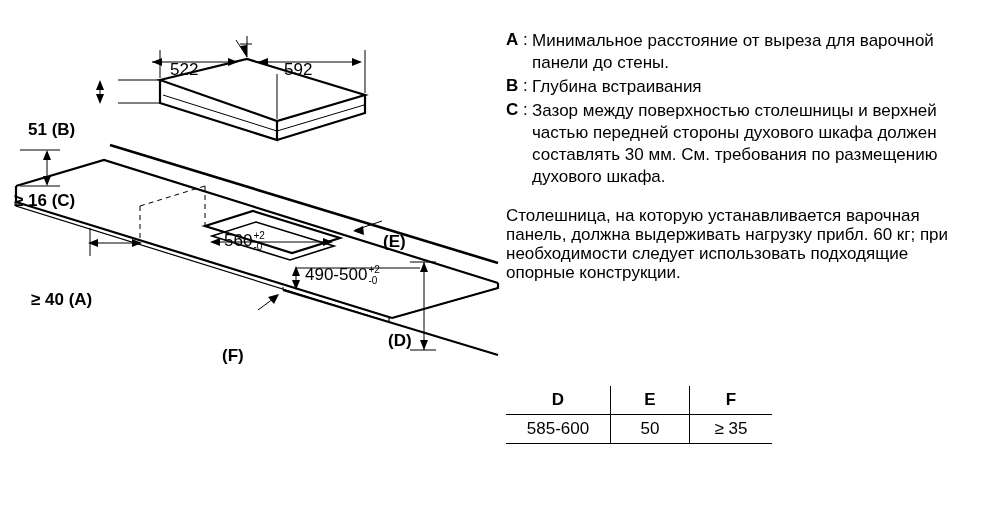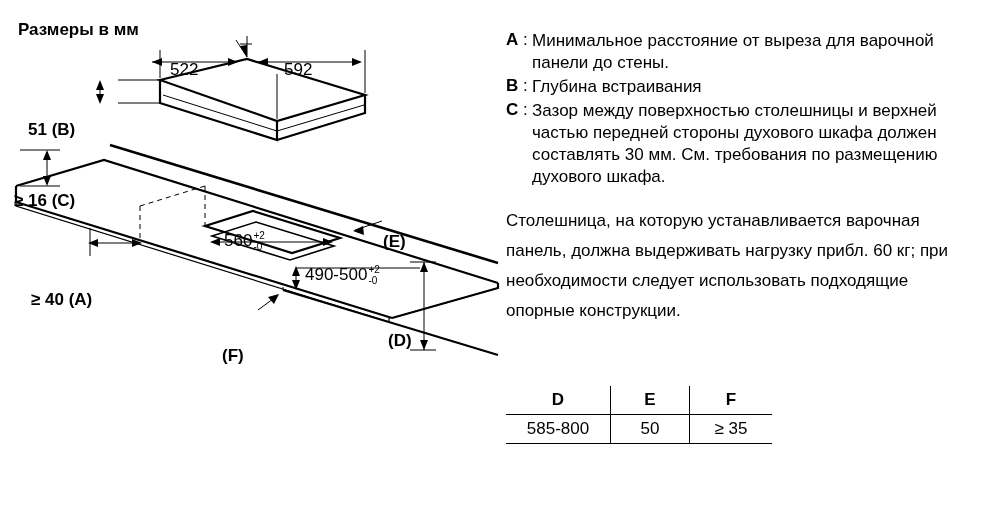--- a/index.html
+++ b/index.html
@@ -53,21 +53,21 @@
   }
   .legend-colon{
     font-size:17px;font-weight:normal;
     flex:0 0 9px;
   }
   .legend-text{
     font-size:17px;line-height:22px;
     flex:1 1 auto;
   }
   .para{
-    font-size:17px;line-height:30px;
+    font-size:17px;line-height:19px;
     margin-top:18px;
   }
 
   
   .tbl{
     position:absolute;left:506px;top:386px;
     border-collapse:collapse;
   }
   .tbl td,.tbl th{
     border:1px solid #000;
@@ -89,21 +89,20 @@
   .tbl tr.head th.c2{border-right:none;}
   .tbl tr.last td{border-bottom:none;}
 </style>
 </head>
 <body>
 
 <div class="page">
 
   <div class="drawing">
 
-    <div class="title-left">Размеры в мм</div>
 
     <svg width="500" height="505" viewBox="0 0 500 505">
       <g stroke="#000" fill="none" stroke-width="1.4">
 
         <path d="M160 80 L247 59 L365 95 L277 121 Z" stroke-width="2.2"></path>
 
         <path d="M160 80 L160 103 L277 140 L277 121" stroke-width="2.2"></path>
         <path d="M277 140 L365 113 L365 95" stroke-width="2.2"></path>
 
         <path d="M163 95 L277 131 L364 105" stroke-width="1"></path>
@@ -251,20 +250,20 @@
   </div>
 
   <table class="tbl">
     <tbody>
         <tr class="head">
       <th class="c0">D</th>
       <th class="c1">E</th>
       <th class="c2">F</th>
     </tr>
     <tr class="body">
-      <td class="c0">585-800</td>
+      <td class="c0">585-600</td>
       <td class="c1">50</td>
       <td class="c2">≥ 35</td>
     </tr>
   </tbody>
     </table>
 
 </div>
 
 </body></html>

